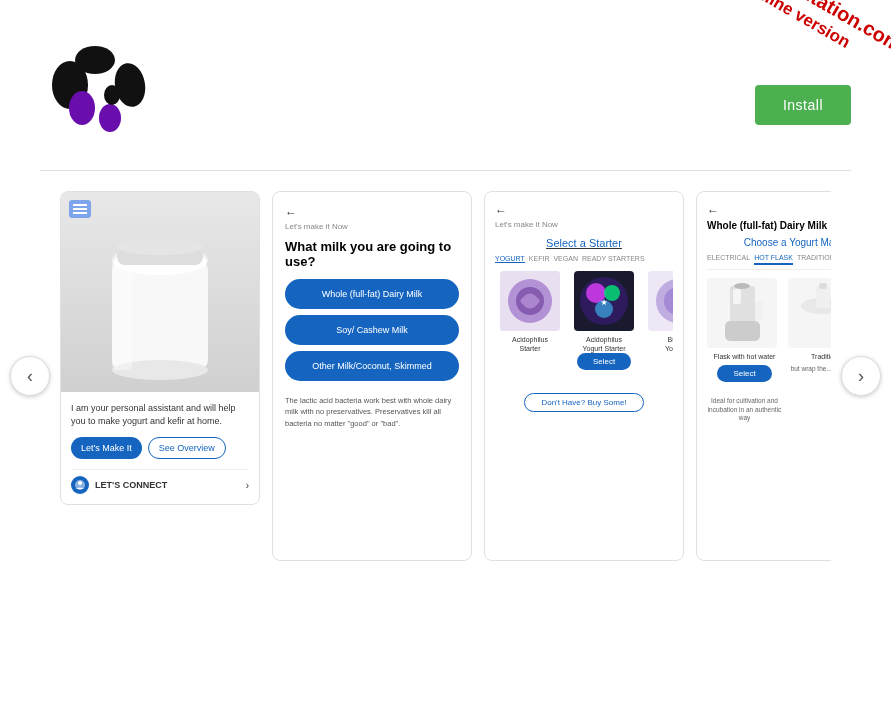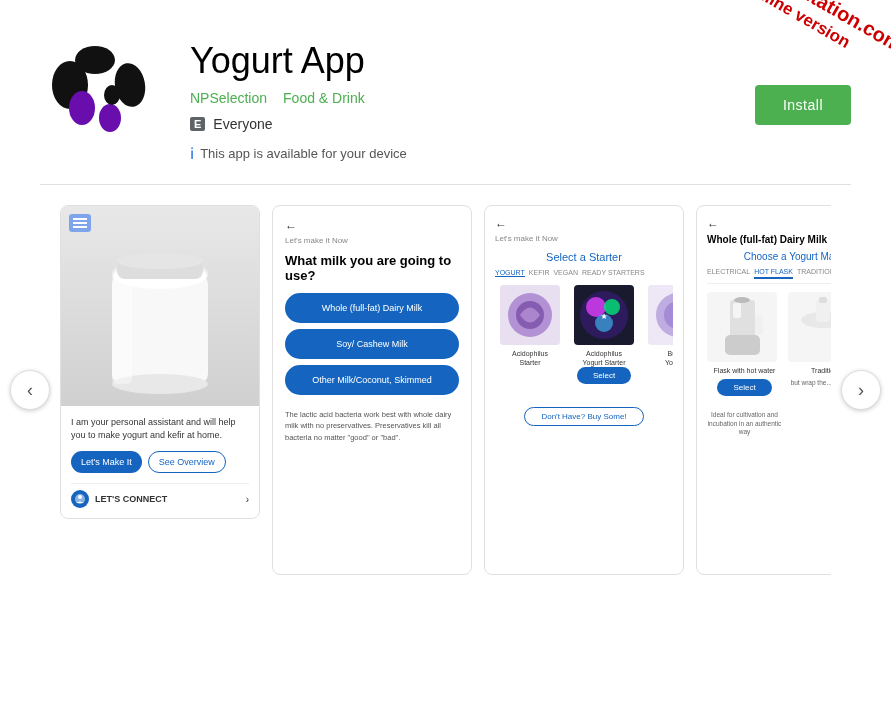--- a/index.html
+++ b/index.html
@@ -354,20 +354,21 @@
     
     .screenshot-3 {
       padding: 10px;
     }
 
     .select-starter-title {
       text-align: center;
       font-size: 11px;
       color: #333;
       margin-bottom: 6px;
+      text-decoration: underline;
     }
 
     .select-starter-title span {
       color: #1565C0;
     }
 
     .starter-tabs {
       display: flex;
       gap: 4px;
       margin-bottom: 8px;
@@ -532,35 +533,20 @@
       <ellipse cx="55" cy="30" rx="20" ry="14" fill="#111"></ellipse>
       <ellipse cx="90" cy="55" rx="15" ry="22" fill="#111" transform="rotate(-10 90 55)"></ellipse>
 
       <ellipse cx="42" cy="78" rx="13" ry="17" fill="#6a0dad"></ellipse>
       <ellipse cx="70" cy="88" rx="11" ry="14" fill="#6a0dad"></ellipse>
 
       <ellipse cx="72" cy="65" rx="8" ry="10" fill="#111"></ellipse>
     </svg>
   </div>
 
-  <div class="app-info">
-    <div class="app-title">Yogurt App</div>
-    <div class="app-categories">
-      <span class="category-link">NPSelection</span>
-      <span class="category-link">Food &amp; Drink</span>
-    </div>
-    <div class="rating-row">
-      <span class="rating-badge">E</span>
-      <span class="rating-text">Everyone</span>
-    </div>
-    <div class="device-notice">
-      <span class="info-icon">ℹ</span>
-      <span>This app is available for your device</span>
-    </div>
-  </div>
 
   <button class="install-btn">Install</button>
 
   <div class="watermark">
     <div class="watermark-text">
       <span class="watermark-visit">Visit</span>
       <span class="watermark-url">www.milkfermentation.com</span>
       <span class="watermark-sub">for an online version</span>
     </div>
   </div>

